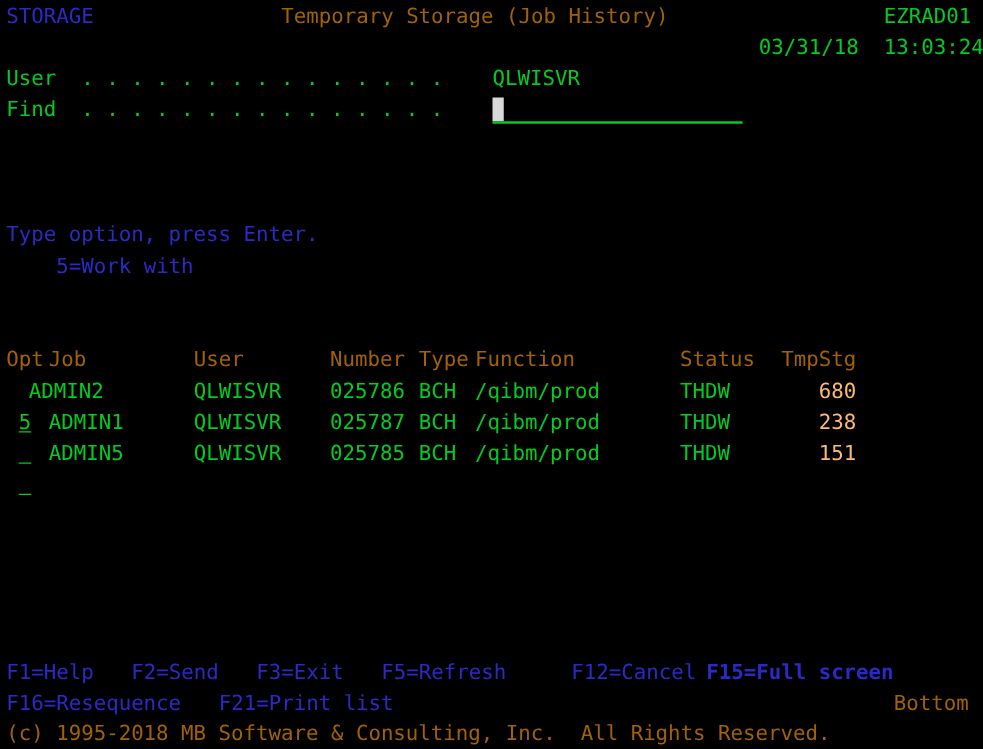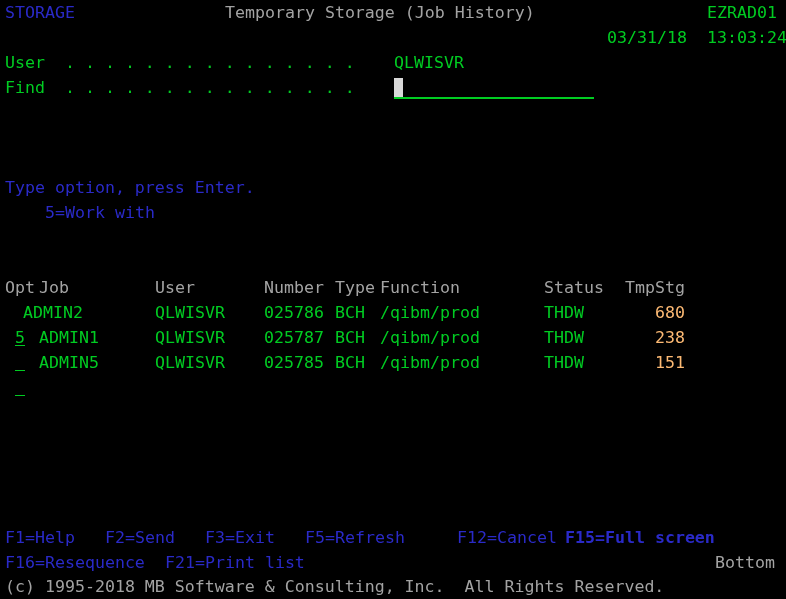--- a/index.html
+++ b/index.html
@@ -32,21 +32,21 @@
     line-height: 25px;
     white-space: pre;
   }
   .cell {
     position: absolute;
     top: 0;
     white-space: pre;
     line-height: 25px;
   }
   .green  { color: #00cc22; }
-  .white  { color: #a3a3a3; }
+  .white  { color: #a16207; }
   .blue   { color: #2a2ac8; }
   .red    { color: #fdba74; }
 
   
   .field-underline {
     position: absolute;
     background: #00cc22;
     height: 2px;
   }
   .cursor-block {
@@ -158,21 +158,21 @@
     <span class="cell blue" style="left:105px;">F2=Send</span>
     <span class="cell blue" style="left:205px;">F3=Exit</span>
     <span class="cell blue" style="left:305px;">F5=Refresh</span>
     <span class="cell blue" style="left:457px;">F12=Cancel</span>
     <span class="cell blue" style="left:565px;font-weight:bold;">F15=Full screen</span>
   </div>
 
   
   <div class="row" style="top:550px;">
     <span class="cell blue" style="left:5px;">F16=Resequence</span>
-    <span class="cell blue" style="left:165px;text-align:right;">F21=Print list</span>
+    <span class="cell blue" style="left:175px;text-align:right;">F21=Print list</span>
     <span class="cell white" style="left:715px;">Bottom</span>
   </div>
 
   
   <div class="row" style="top:574px;">
     <span class="cell white" style="left:5px;">(c) 1995-2018 MB Software &amp; Consulting, Inc.  All Rights Reserved.</span>
   </div>
 
 </div>
 

